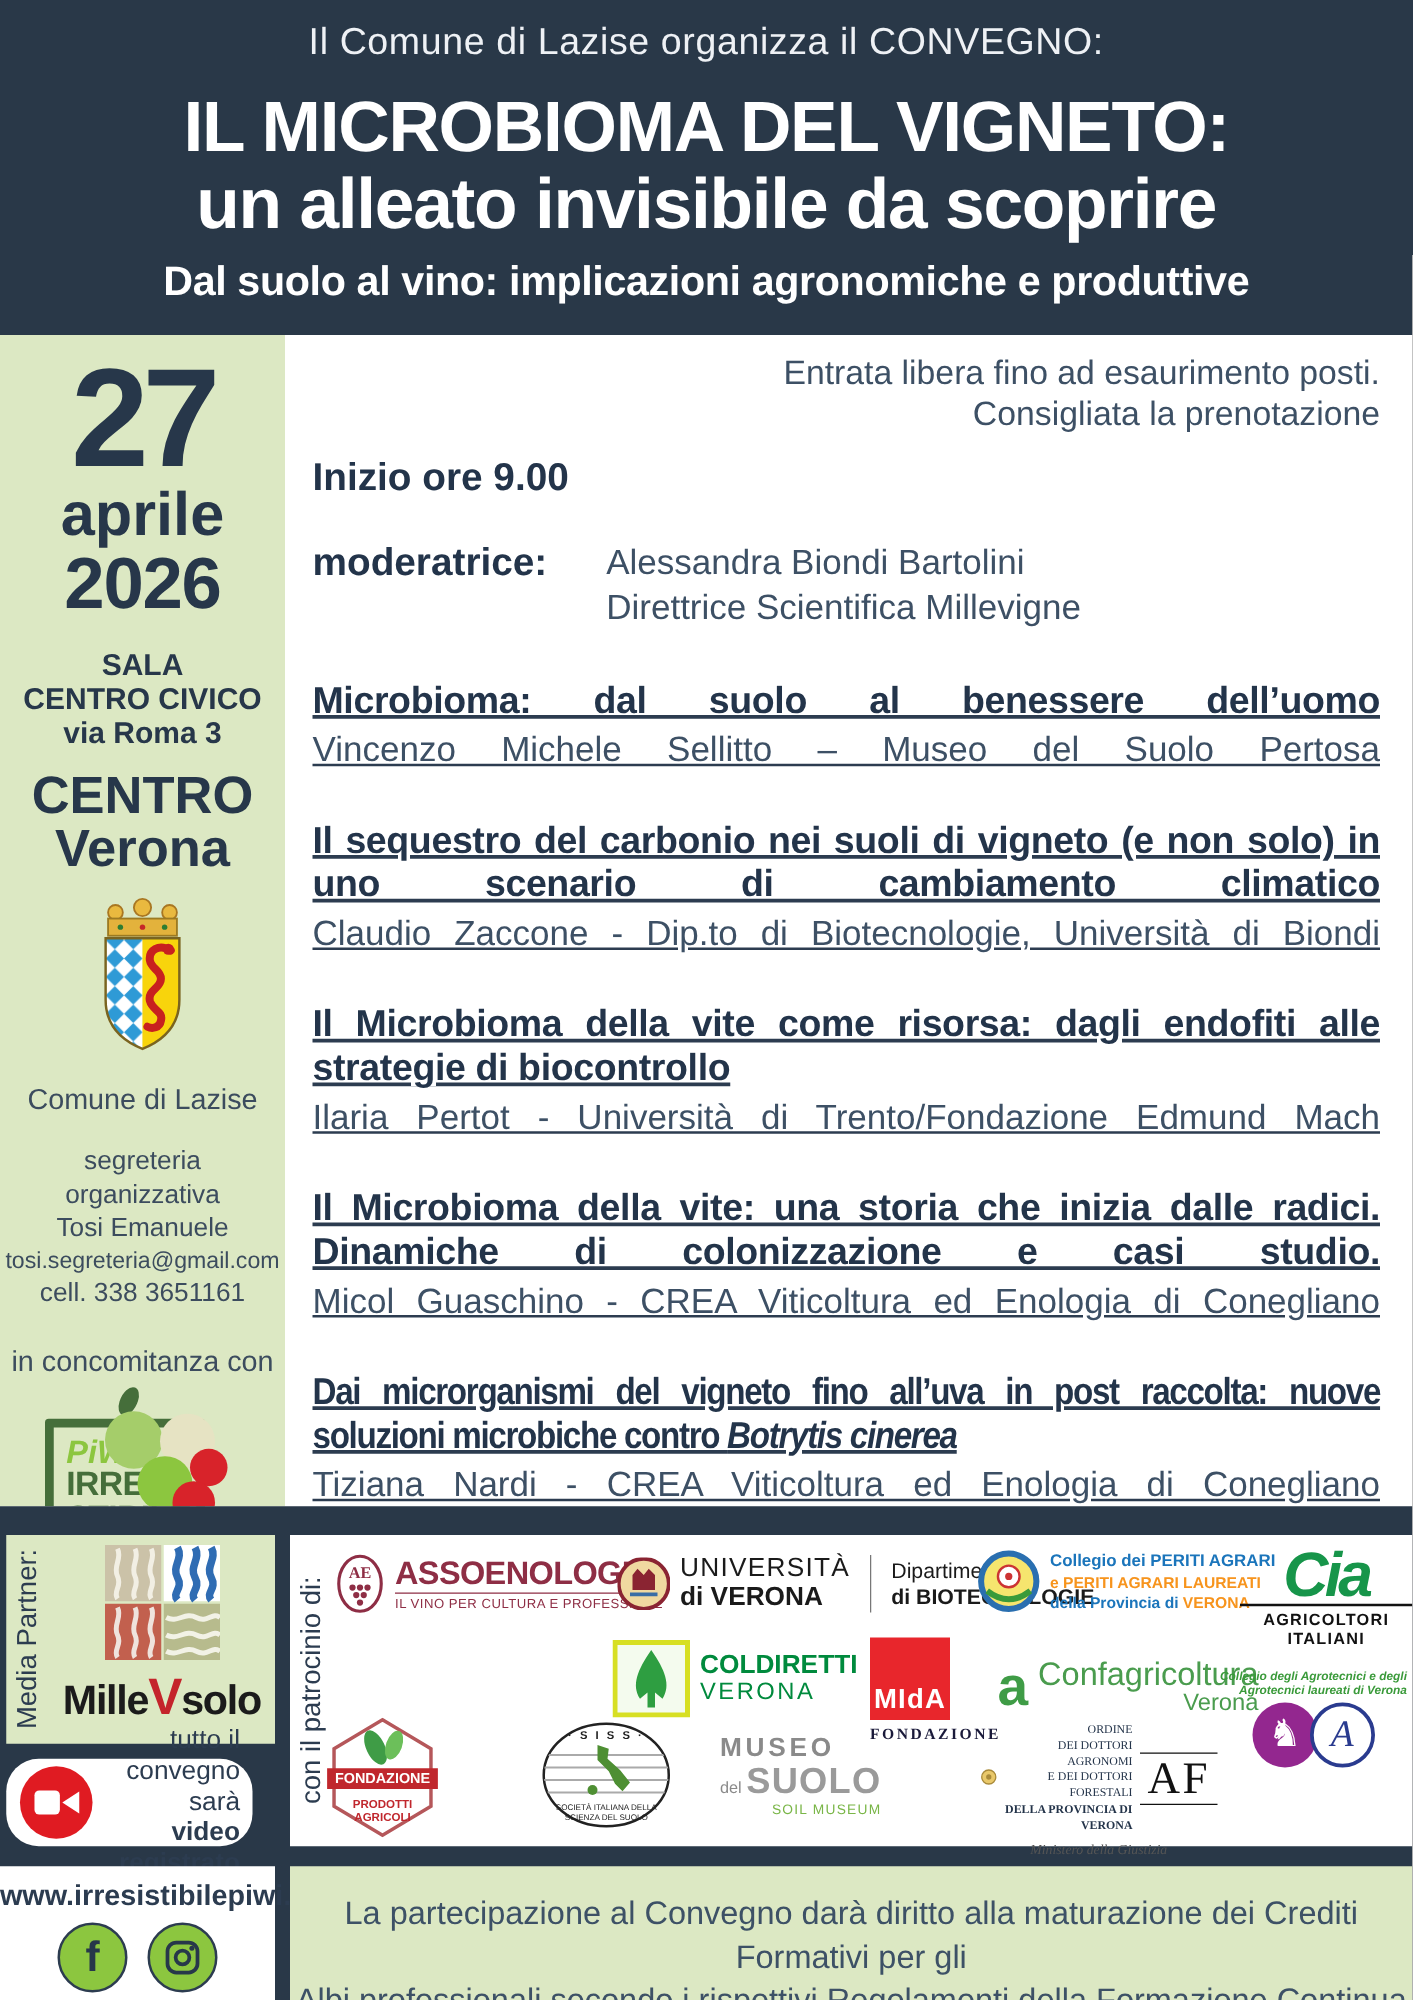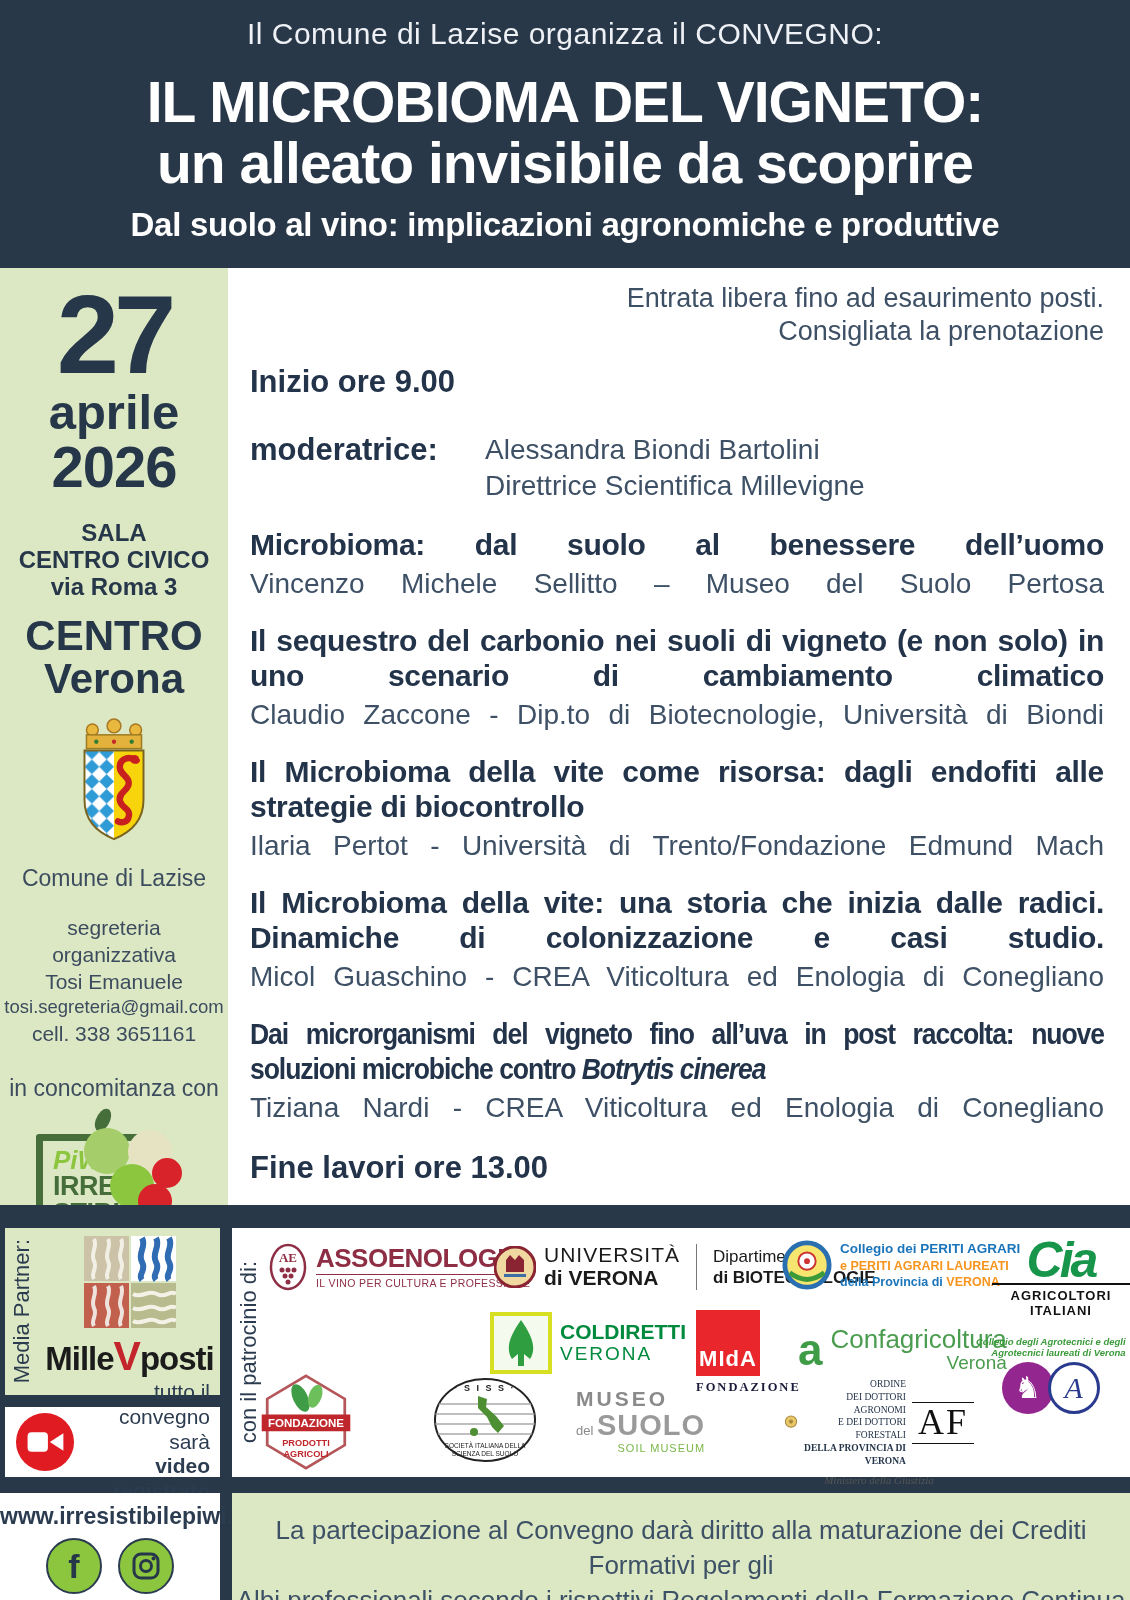--- a/index.html
+++ b/index.html
@@ -27,31 +27,31 @@
   .piwi-word{font-size:26px;font-weight:800;font-style:italic;color:#8cc63f;line-height:1;}
   .piwi-big{font-size:27px;font-weight:800;color:#456e3a;line-height:1.02;letter-spacing:-.5px;}
   .grape{position:absolute;border-radius:50%;}
   
   .main{position:absolute;left:228px;top:268px;width:902px;height:937px;background:#fff;box-sizing:border-box;padding:14px 26px 0 22px;overflow:hidden;}
   .entry{font-size:27px;color:#3d5065;text-align:right;line-height:1.22;}
   .start{margin-top:16px;font-size:31px;font-weight:800;color:#23344a;}
   .mod{margin-top:32px;display:flex;}
   .mod-label{flex:0 0 235px;font-size:31px;font-weight:800;color:#23344a;}
   .mod-val{font-size:28px;color:#3d5065;line-height:1.28;}
-  .talk{margin-top:24px;}
+  .talk{margin-top:40px;text-decoration:underline;}
   .t-title{font-size:30px;font-weight:700;color:#23344a;line-height:1.15;letter-spacing:-.3px;text-align:justify;}
   .full{text-align-last:justify;}
   .t-speaker{margin-top:5px;font-size:28px;color:#3d5065;line-height:1.18;text-align:justify;text-align-last:justify;}
   .cond{letter-spacing:-1.2px;width:113%;transform:scaleX(.885);transform-origin:0 50%;}
   .fine{margin-top:26px;font-size:31px;font-weight:800;color:#23344a;}
   
   .bottom{position:absolute;left:0;top:1205px;width:1130px;height:395px;background:#293848;}
   .box{position:absolute;box-sizing:border-box;}
   .mv-box{left:5px;top:23px;width:215px;height:167px;background:#dce8c3;}
-  .vid-box{left:5px;top:202px;width:215px;height:70px;background:#fff;display:flex;align-items:center;padding:0 10px 0 10px;}
+  .vid-box{left:5px;top:202px;width:197px;height:70px;background:#fff;display:flex;align-items:center;padding:0 10px 0 10px;border-radius:26px;}
   .soc-box{left:0;top:288px;width:220px;height:107px;background:#fff;text-align:center;padding-top:10px;}
   .logos-box{left:232px;top:23px;width:898px;height:249px;background:#fff;}
   .foot-box{left:232px;top:288px;width:898px;height:107px;background:#dce8c3;text-align:center;padding-top:20px;}
   .vlabel{writing-mode:vertical-rl;transform:rotate(180deg);color:#2c3c50;font-size:22px;}
   .mv-vlabel{position:absolute;left:4px;top:0;height:100%;display:flex;align-items:center;}
   .pat-vlabel{position:absolute;left:4px;top:0;height:100%;display:flex;align-items:center;}
   .mv-logo{position:absolute;left:34px;top:8px;width:181px;text-align:center;}
   .mv-word{margin-top:4px;font-size:33px;font-weight:800;color:#1b1b1b;letter-spacing:-1px;line-height:1;}
   .mv-v{color:#c4242b;font-size:41px;}
   .vid-txt{flex:1;text-align:right;font-size:21px;line-height:1.18;color:#2c3c50;}
@@ -227,21 +227,21 @@
         <svg width="92" height="92" viewBox="0 0 92 92">
           <rect x="0" y="0" width="45" height="45" fill="#cbc2a8"></rect>
           <path d="M10,3 c4,8 -4,14 0,22 c4,8 -4,12 0,18 M24,3 c4,8 -4,14 0,22 c4,8 -4,12 0,18 M37,3 c4,8 -4,14 0,22 c4,8 -4,12 0,18" stroke="#f2efe4" stroke-width="4" fill="none"></path>
           <rect x="47" y="0" width="45" height="45" fill="#ffffff"></rect>
           <path d="M58,2 c5,9 -5,15 0,24 c5,9 -5,12 0,18 M72,2 c5,9 -5,15 0,24 c5,9 -5,12 0,18 M85,2 c5,9 -5,15 0,24 c5,9 -5,12 0,18" stroke="#2f6cb3" stroke-width="6" fill="none"></path>
           <rect x="0" y="47" width="45" height="45" fill="#c2604e"></rect>
           <path d="M10,50 c4,8 -4,14 0,22 c4,8 -4,12 0,18 M24,50 c4,8 -4,14 0,22 c4,8 -4,12 0,18 M37,50 c4,8 -4,14 0,22 c4,8 -4,12 0,18" stroke="#efe3dd" stroke-width="4" fill="none"></path>
           <rect x="47" y="47" width="45" height="45" fill="#b7bb8d"></rect>
           <path d="M49,58 c9,5 15,-5 24,0 c9,5 13,-5 19,0 M49,72 c9,5 15,-5 24,0 c9,5 13,-5 19,0 M49,85 c9,5 15,-5 24,0 c9,5 13,-5 19,0" stroke="#f2f2e6" stroke-width="4" fill="none"></path>
         </svg>
-        <div class="mv-word"><span>Mille</span><span class="mv-v">V</span><span>posti</span></div>
+        <div class="mv-word"><span>Mille</span><span class="mv-v">V</span><span>solo</span></div>
       </div>
     </div>
 
     <div class="box vid-box">
       <svg width="60" height="60" viewBox="0 0 62 62">
         <circle cx="31" cy="31" r="30" fill="#e01b22"></circle>
         <rect x="13" y="21" width="21" height="20" rx="4" fill="#ffffff"></rect>
         <path d="M36,31 L50,22 L50,40 Z" fill="#ffffff"></path>
       </svg>
       <div class="vid-txt">

